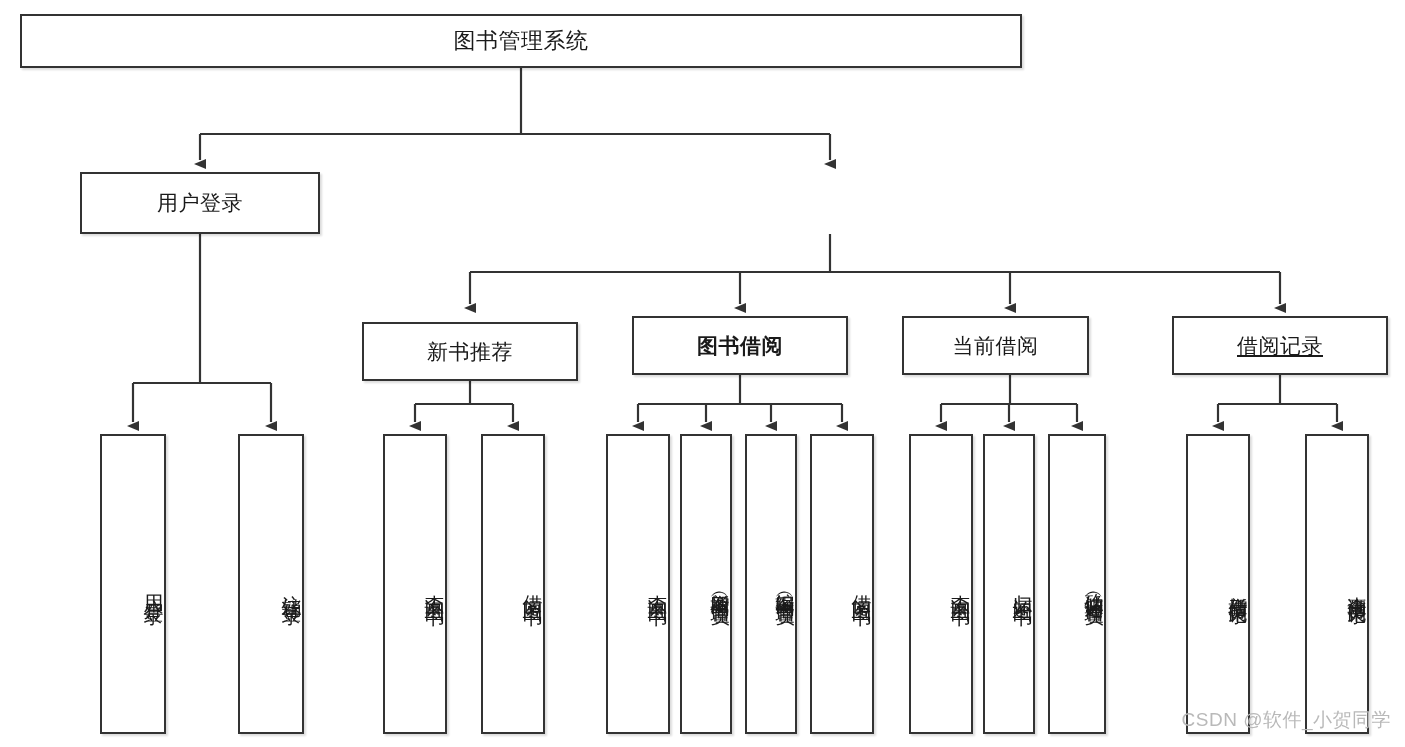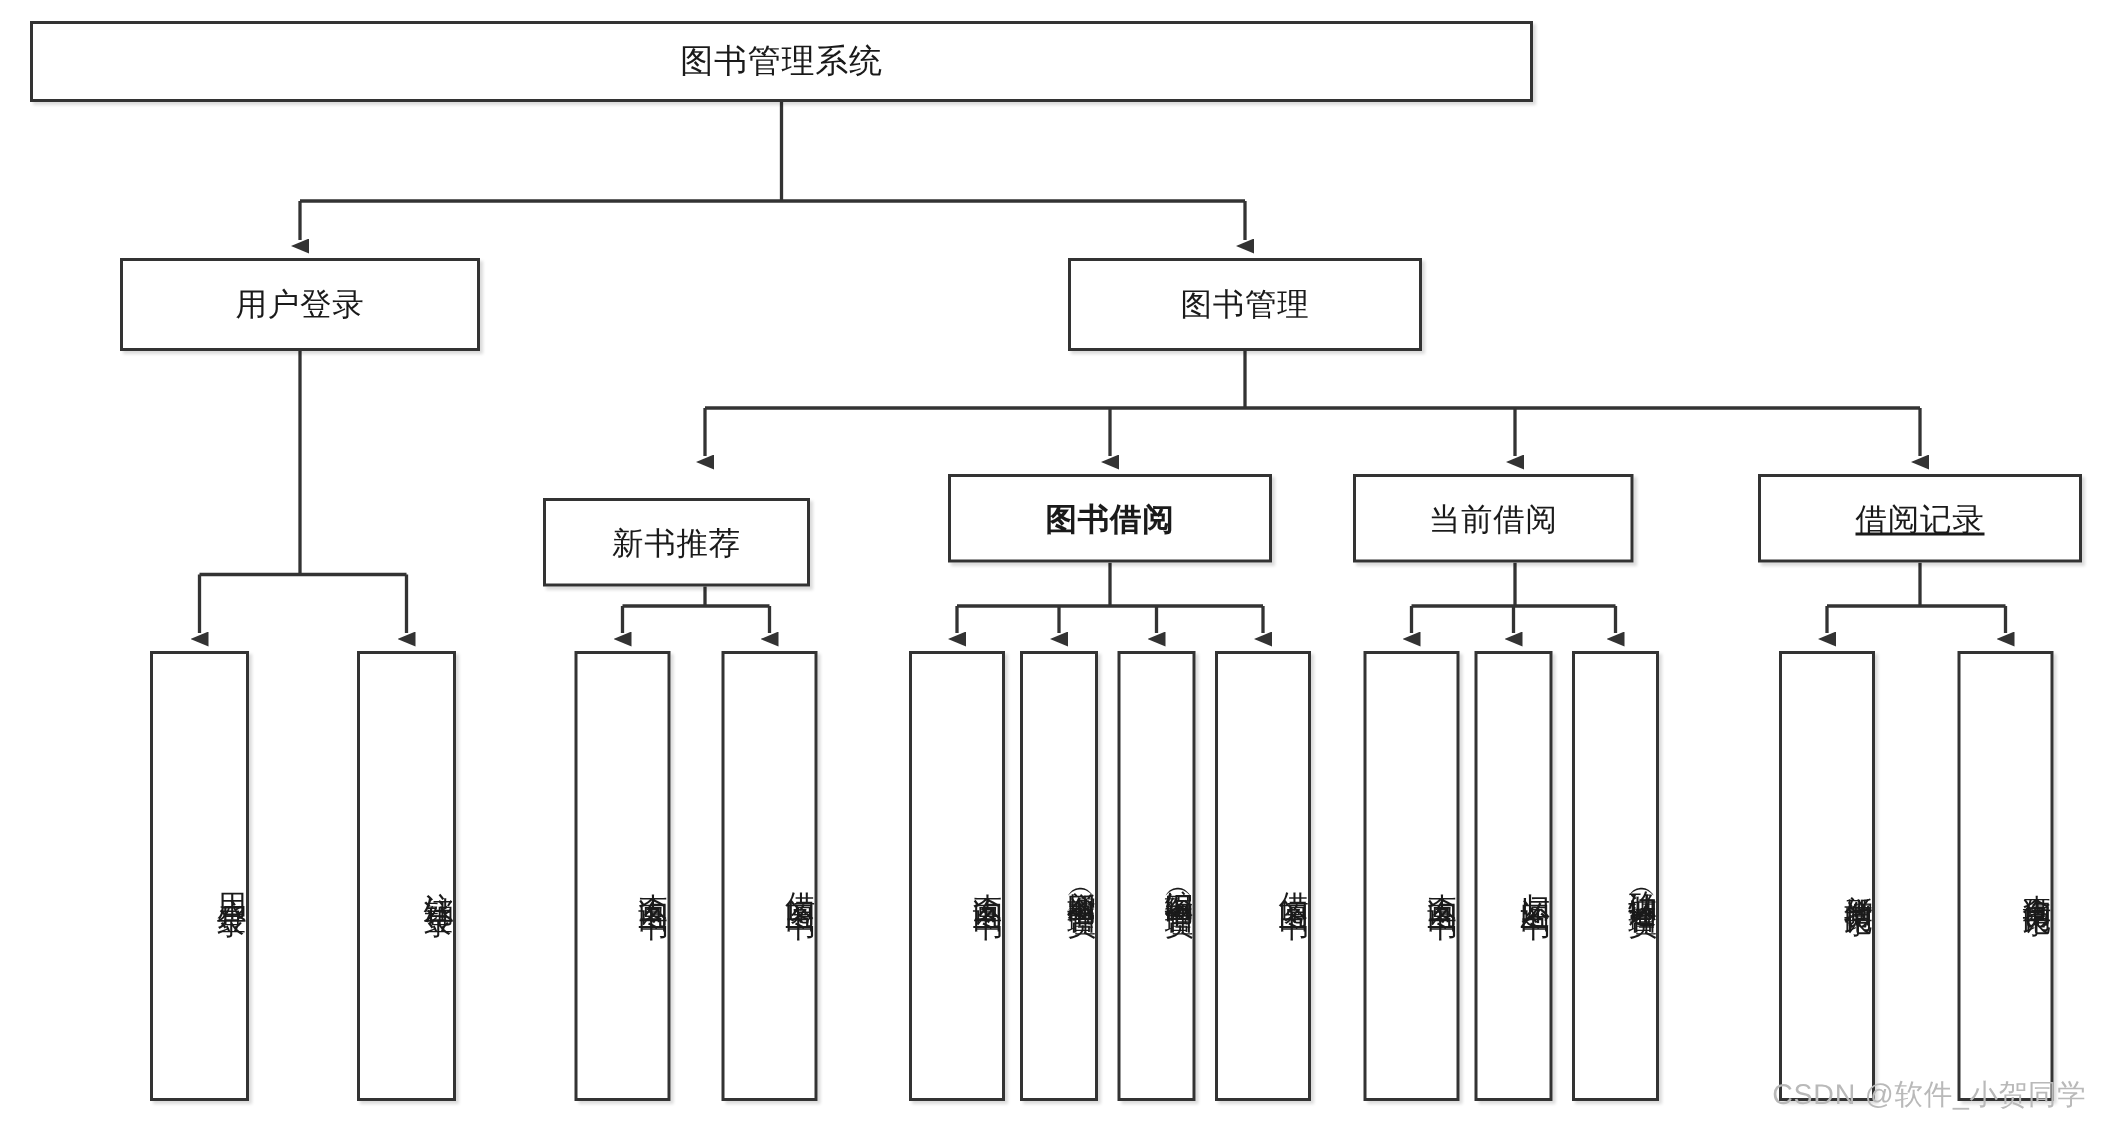--- a/index.html
+++ b/index.html
@@ -59,21 +59,21 @@
     pointer-events: none;
   }
   #edges line, #edges polyline, #edges path {
     stroke: #333333;
     stroke-width: 2.2;
     fill: none;
   }
   .watermark {
     position: absolute;
     right: 14px;
-    bottom: 4px;
+    bottom: 14px;
     font-size: 19px;
     color: #b9b9b9;
     letter-spacing: 0.5px;
     white-space: nowrap;
   }
 </style>
 </head>
 <body>
 
 <div id="diagram-root">
@@ -123,23 +123,22 @@
     <line x1="1280" y1="375" x2="1280" y2="404"></line>
     <line x1="1218" y1="404" x2="1337" y2="404"></line>
     <line x1="1218" y1="404" x2="1218" y2="422" marker-end="url(#arrow)"></line>
     <line x1="1337" y1="404" x2="1337" y2="422" marker-end="url(#arrow)"></line>
   </svg>
 
   <div class="node node-h node-root" style="left:20px;top:14px;width:1002px;height:54px;">图书管理系统</div>
 
   <div class="node node-h" style="left:80px;top:172px;width:240px;height:62px;">用户登录</div>
 
-  <div class="node node-h" style="left:712px;top:172px;width:236px;height:62px;">图书管理</div>
 
-  <div class="node node-h" style="left:362px;top:332px;width:178px;height:59px;">新书推荐</div>
+  <div class="node node-h" style="left:362px;top:322px;width:216px;height:59px;">新书推荐</div>
 
   <div class="node node-h" style="left:632px;top:316px;width:216px;height:59px;font-weight:bold;">图书借阅</div>
 
   <div class="node node-h" style="left:902px;top:316px;width:187px;height:59px;">当前借阅</div>
 
   <div class="node node-h" style="left:1172px;top:316px;width:216px;height:59px;text-decoration:underline;">借阅记录</div>
 
   <div class="node node-v" style="left:100px;top:434px;width:66px;height:300px;">用户登录</div>
 
   <div class="node node-v" style="left:238px;top:434px;width:66px;height:300px;">注销登录</div>

